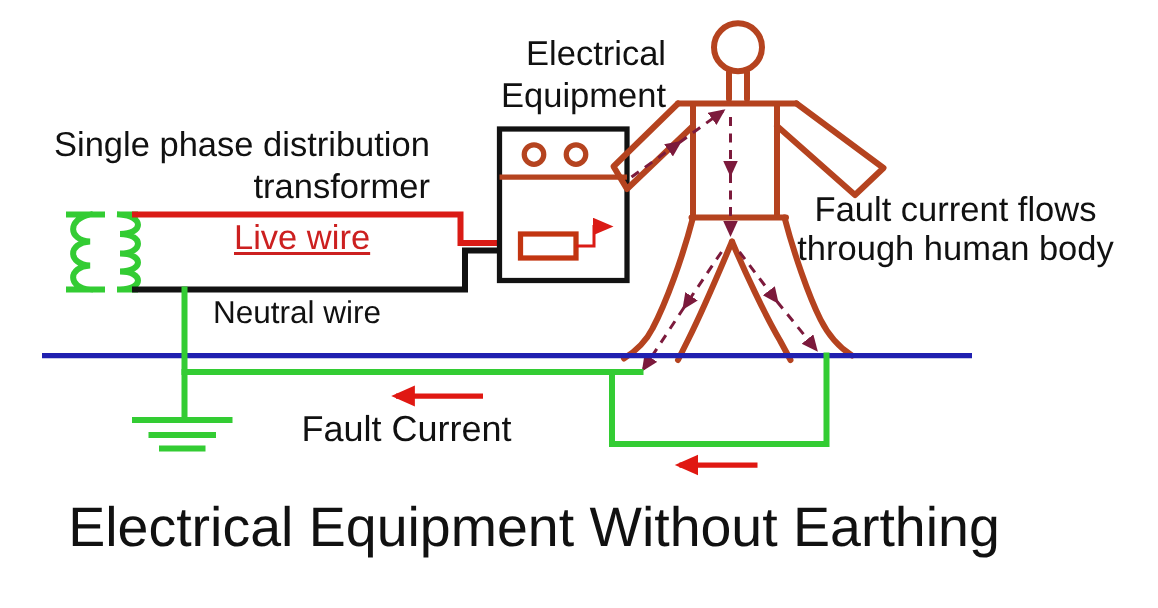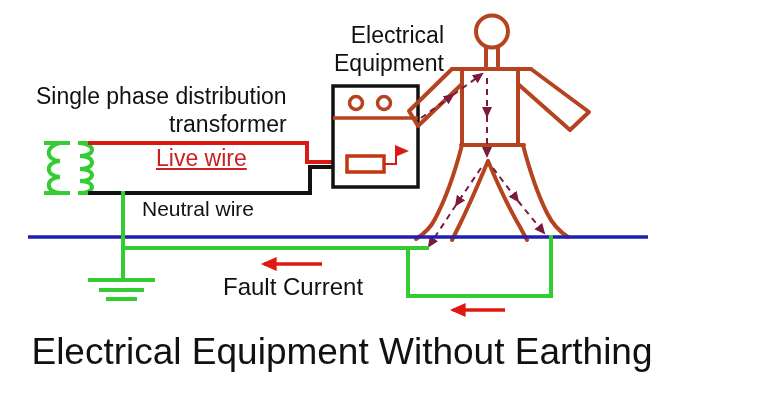--- a/index.html
+++ b/index.html
@@ -16,22 +16,22 @@
     color:var(--c-text,#111111);
     font-family:"Liberation Sans", sans-serif;
     white-space:pre-line;
     line-height:1.18;
   }
   #lbl-transformer{left:36px;top:82px;font-size:23px;line-height:28px;text-align:right;}
   #lbl-equipment{left:314px;top:21px;width:130px;text-align:right;font-size:23px;line-height:28px;}
   #lbl-live{left:156px;top:145px;font-size:23px;color:var(--c-live-text,#cc2020);text-decoration:underline;}
   #lbl-neutral{left:142px;top:197px;font-size:21px;}
   #lbl-faultflow{left:522px;top:126px;width:230px;text-align:center;font-size:23px;line-height:26px;}
-  #lbl-faultcurrent{left:223px;top:273px;font-size:24px;}
-  #lbl-title{left:0;top:330px;width:684px;text-align:center;font-size:37px;}
+  #lbl-faultcurrent{left:201px;top:273px;font-size:24px;}
+  #lbl-title{left:0;top:330px;width:684px;text-align:center;font-size:37px;padding-left:14px;}
 </style>
 </head>
 <body>
 
 <div class="canvas">
 
   <svg width="772" height="405" viewBox="0 0 772 405">
     <defs>
       <marker id="arr-red" markerWidth="6" markerHeight="6" refX="3.6" refY="2" orient="auto" markerUnits="strokeWidth">
         <path d="M0,0 L4.5,2 L0,4 Z" fill="var(--c-fault-arrow,#e01812)"></path>
@@ -97,16 +97,18 @@
       <path d="M505,310 H453" marker-end="url(#arr-red)"></path>
     </g>
   </svg>
 
   <div class="lbl" id="lbl-transformer">Single phase distribution
 transformer</div>
   <div class="lbl" id="lbl-equipment">Electrical
 Equipment</div>
   <div class="lbl" id="lbl-live">Live wire</div>
   <div class="lbl" id="lbl-neutral">Neutral wire</div>
+  <div class="lbl" id="lbl-faultflow">Fault current flows
+through human body</div>
   <div class="lbl" id="lbl-faultcurrent">Fault Current</div>
   <div class="lbl" id="lbl-title">Electrical Equipment Without Earthing</div>
 
 </div>
 
 </body></html>

